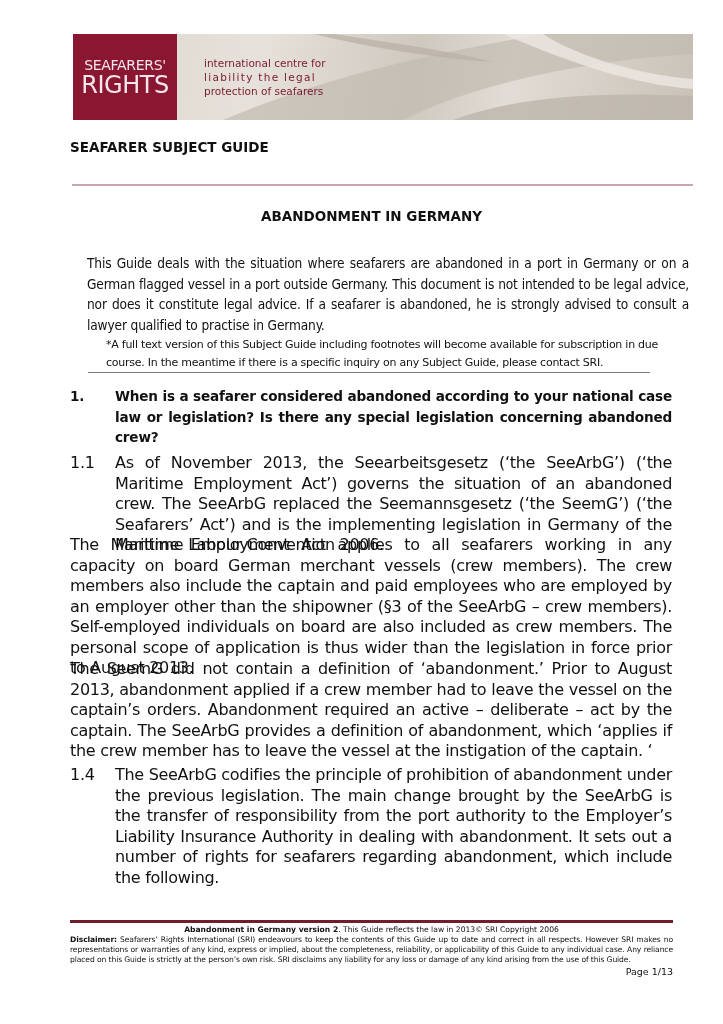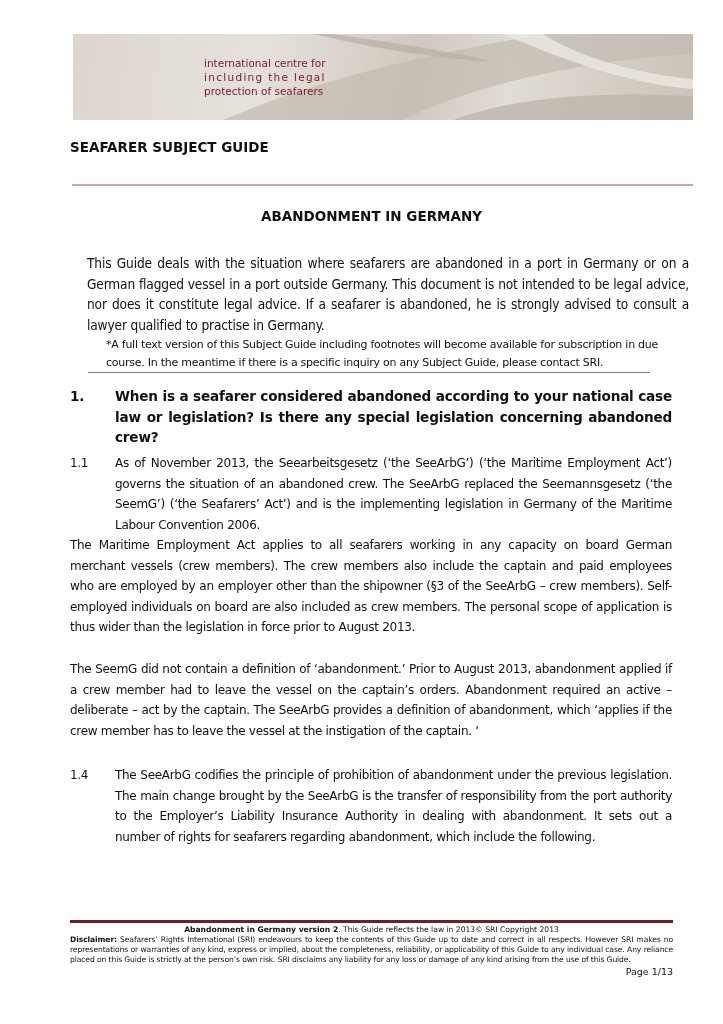--- a/index.html
+++ b/index.html
@@ -22,42 +22,46 @@
   .main-title { position: absolute; left: 0; top: 208px; width: 743px; text-align: center; font-size: 13.5px; font-weight: bold; margin: 0; }
 
   .intro { position: absolute; left: 70px; top: 236px; width: 602px; font-size: 13.6px; line-height: 20.5px;
            text-align: justify; margin: 17px; font-family: "DejaVu Sans Condensed", "DejaVu Sans", sans-serif; font-stretch: condensed; letter-spacing: -0.15px; }
   .note { position: absolute; left: 88px; top: 318px; width: 580px; font-size: 11px; line-height: 17.5px; margin: 18px; letter-spacing: -0.25px; }
   .rule-grey { position: absolute; left: 88px; top: 372px; width: 562px; height: 1px; background: #777; }
 
   .q { position: absolute; left: 70px; top: 386px; width: 602px; display: flex; font-size: 13.6px; line-height: 20.5px; font-weight: bold; letter-spacing: -0.2px; }
   .num { width: 45px; flex: none; }
   .q .txt { flex: 1; text-align: justify; }
-  .para { position: absolute; left: 70px; width: 602px; display: flex; font-size: 12px; line-height: 20.5px; letter-spacing: -0.3px; }
+  .para { position: absolute; left: 70px; width: 602px; display: flex; font-size: 16px; line-height: 20.5px; letter-spacing: -0.3px; }
   .para .txt { flex: 1; text-align: justify; }
 
   .footer-bar { position: absolute; left: 70px; top: 920px; width: 603px; height: 3px; background: #6e1f2a; }
   .footer { position: absolute; left: 70px; top: 925px; width: 603px; font-size: 7.6px; line-height: 10px; color: #111; }
   .footer .row1 { display: flex; justify-content: center; }
   .footer .disc { text-align: justify; letter-spacing: -0.1px; }
   .page-num { position: absolute; right: 50px; top: 966px; font-size: 9.5px; color: #111; }
 </style>
 </head>
 <body>
 
 <div class="banner">
   <svg class="waves" width="620" height="86" viewBox="0 0 620 86">
     <path d="M150 86 C 260 40, 360 20, 470 0 L 620 0 L 620 20 C 520 25, 400 50, 330 86 Z" fill="#c2bab0" opacity="0.7"></path>
     <path d="M380 86 C 450 60, 540 58, 620 62 L 620 86 Z" fill="#bdb5ab" opacity="0.8"></path>
     <path d="M260 0 C 330 10, 380 18, 420 28 C 360 24, 300 14, 240 0 Z" fill="#b8afa4" opacity="0.7"></path>
     <path d="M430 0 C 500 30, 560 50, 620 55 L 620 45 C 560 40, 500 20, 470 0 Z" fill="#ece8e2" opacity="0.8"></path>
   </svg>
+  <div class="logo-block">
+    <div class="logo-top">SEAFARERS'</div>
+    <div class="logo-bottom">RIGHTS</div>
+  </div>
   <div class="tagline">
     <div>international centre for</div>
-    <div>including the legal</div>
+    <div>liability the legal</div>
     <div>protection of seafarers</div>
   </div>
 </div>
 
 <h2 class="guide-title">SEAFARER SUBJECT GUIDE</h2>
 <div class="rule-pink"></div>
 <h1 class="main-title">ABANDONMENT IN GERMANY</h1>
 
 <p class="intro">This Guide deals with the situation where seafarers are abandoned in a port in Germany or on a German flagged vessel in a port outside Germany.  This document is not intended to be legal advice, nor does it constitute legal advice.  If a seafarer is abandoned, he is strongly advised to consult a lawyer qualified to practise in Germany.</p>
 <p class="note">*A full text version of this Subject Guide including footnotes will become available for subscription in due course.  In the meantime if there is a specific inquiry on any Subject Guide, please contact SRI.</p>
@@ -83,17 +87,17 @@
 
 <div class="para" style="top:765px;">
   <span class="num">1.4</span>
   <span class="txt">The SeeArbG codifies the principle of prohibition of abandonment under the previous legislation. The main change brought by the SeeArbG is the transfer of responsibility from the port authority to the Employer’s Liability Insurance Authority in dealing with abandonment. It sets out a number of rights for seafarers regarding abandonment, which include the following.</span>
 </div>
 
 <div class="footer-bar"></div>
 <div class="footer">
   <div class="row1">
     <span><b>Abandonment in Germany version 2</b><span>. This Guide reflects the law in 2013</span></span>
-    <span>© SRI Copyright 2013</span>
+    <span>© SRI Copyright 2006</span>
   </div>
   <div class="disc"><b>Disclaimer:</b><span> Seafarers’ Rights International (SRI) endeavours to keep the contents of this Guide up to date and correct in all respects.  However SRI makes no representations or warranties of any kind, express or implied, about the completeness, reliability, or applicability of this Guide to any individual case.  Any reliance placed on this Guide is strictly at the person’s own risk.  SRI disclaims any liability for any loss or damage of any kind arising from the use of this Guide.</span></div>
 </div>
 <div class="page-num">Page 1/13</div>
 
 </body></html>

